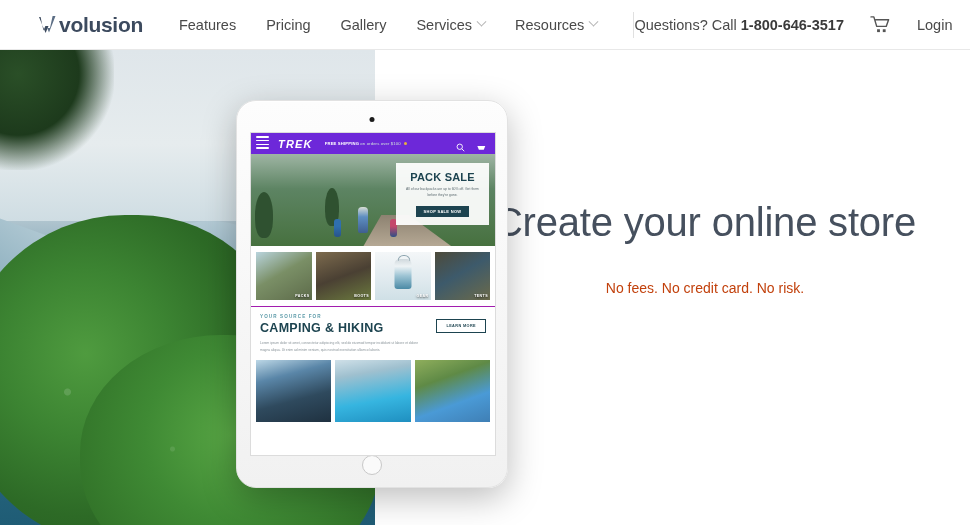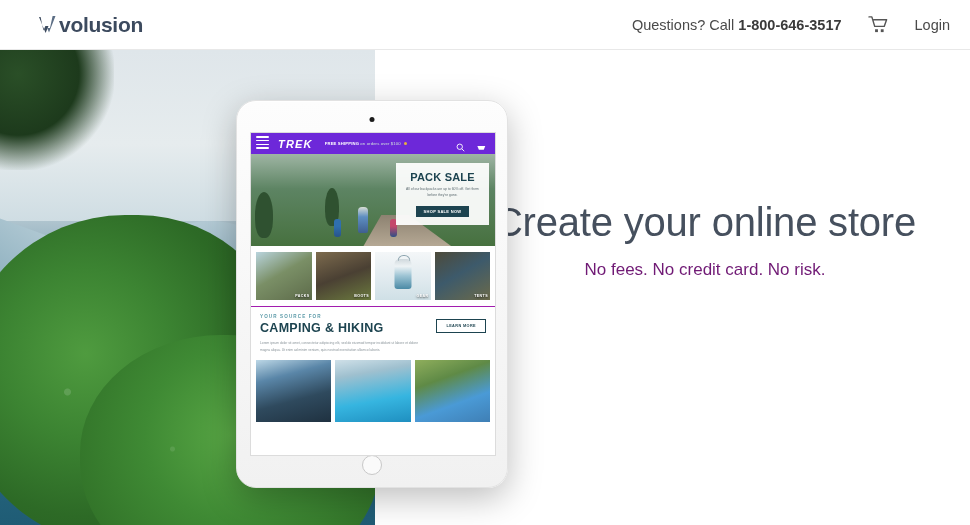--- a/index.html
+++ b/index.html
@@ -257,37 +257,57 @@
   }
   .sub {
     font-size:17.5px; color:#59626e; margin-top:22px; white-space:nowrap;
   }
   .cta {
     margin-top:26px; background:#f7615a; color:#fff; font-size:19px;
     padding:15px 48px; border:none; border-radius:4px; cursor:pointer;
     letter-spacing:.1px;
   }
   .fine {
-    font-size:17px; color:#701a75; margin-top:16px;
+    font-size:14px; color:#c2410c; margin-top:36px;
   }
 </style>
 </head>
 <body>
 
 <div class="header">
   <div class="logo">
     <span class="logo-mark">
       <svg viewBox="0 0 20 22" width="20" height="22">
         <path d="M1 3 L7.6 19 L10.5 12 L7.4 12 L5.4 16.6 L2.6 3 Z" fill="#3c4a5e"></path>
         <path d="M17.5 2 L11 18.6 L9.2 14 L12 14 L14.6 2 Z" fill="#5b6d84"></path>
       </svg>
     </span>
     <span class="logo-text">volusion</span>
   </div>
 
+  <nav class="nav">
+    <span class="nav-item">
+      <span>Features</span>
+    </span>
+    <span class="nav-item">
+      <span>Pricing</span>
+    </span>
+    <span class="nav-item">
+      <span>Gallery</span>
+    </span>
+    <span class="nav-item">
+      <span>Services</span>
+      <i class="caret"></i>
+    </span>
+    <span class="nav-item">
+      <span>Resources</span>
+      <i class="caret"></i>
+    </span>
+    <span class="divider"></span>
+  </nav>
 
   <div class="header-right">
     <span class="phone"><span>Questions? Call </span><b>1-800-646-3517</b></span>
     <span class="cart-icon">
       <svg viewBox="0 0 22 20" width="21" height="19">
         <path d="M1 2 H4 L7 12 H17 L19.5 5 H6" fill="none" stroke="#555" stroke-width="1.5" stroke-linecap="round" stroke-linejoin="round"></path>
         <rect x="7.4" y="15" width="3" height="3" fill="#555"></rect>
         <rect x="13.4" y="15" width="3" height="3" fill="#555"></rect>
       </svg>
     </span>

